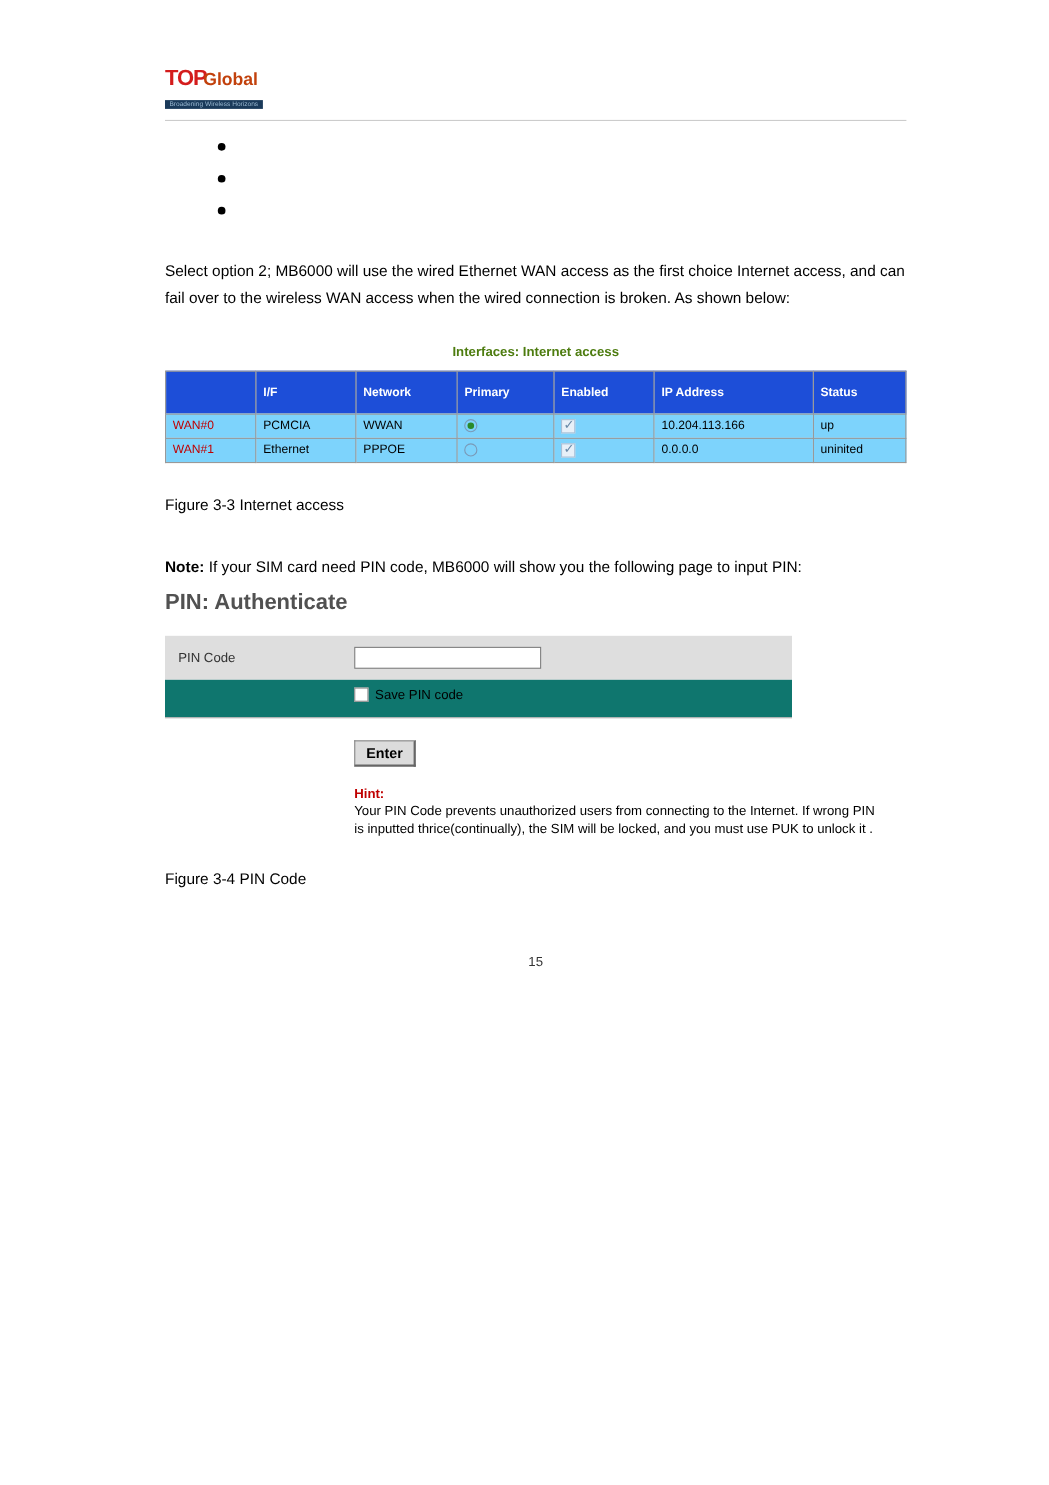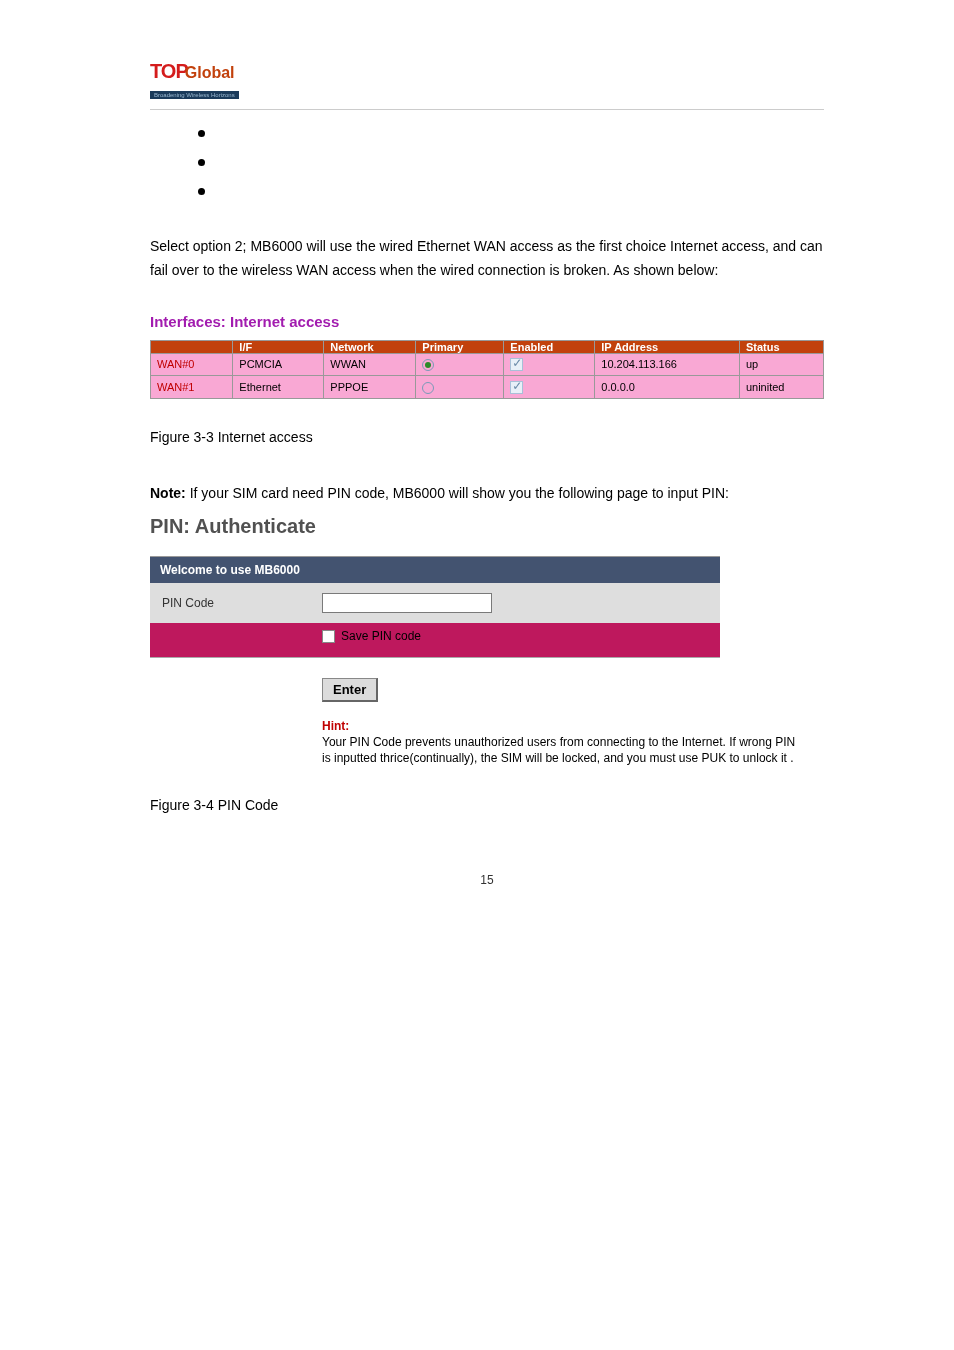--- a/index.html
+++ b/index.html
@@ -58,48 +58,49 @@
   .body-text {
     font-size: 14px;
     line-height: 1.7;
     margin: 0 0 30px 0;
   }
   .figure {
     margin: 0;
     text-align: left;
   }
   .fig-heading {
-    font-size: 15px;
-    font-weight: bold;
-    color: #a21caf;
+    font-size: 12px;
+    font-weight: bold;
+    color: #4d7c0f;
     margin-bottom: 10px;
+    text-align: center;
   }
   .fig-heading-2 {
     font-size: 20px;
     font-weight: bold;
     color: #515151;
     margin-bottom: 18px;
   }
   table.intf {
     width: 100%;
     border-collapse: collapse;
     font-size: 11px;
   }
   table.intf th {
-    background: #c2410c;
+    background: #1d4ed8;
     color: #fff;
     text-align: left;
-    padding: 0 6px;
+    padding: 13px 6px;
     border: 1px solid #999;
     font-weight: bold;
   }
   table.intf td {
     border: 1px solid #999;
     padding: 4px 6px;
-    background: #f9a8d4;
+    background: #7dd3fc;
     vertical-align: middle;
   }
   table.intf td.wan-link {
     color: #c00000;
   }
   .radio-shape {
     width: 12px;
     height: 12px;
     border: 1px solid #7a9ab8;
     border-radius: 50%;
@@ -176,21 +177,21 @@
   }
   .pin-input {
     width: 170px;
     height: 20px;
     border: 1px solid #7a7a7a;
     background: #fff;
     font-size: 12px;
     padding: 1px 3px;
   }
   .save-row td {
-    background: #be185d;
+    background: #0f766e;
     padding: 6px 12px 14px 12px;
   }
   .save-check {
     width: 13px;
     height: 13px;
     border: 1px solid #888;
     background: #fff;
     display: inline-block;
     vertical-align: middle;
     margin-right: 6px;
@@ -298,23 +299,20 @@
 
   <p class="note-text">
     <span class="bold">Note:</span><span> If your SIM card need PIN code, MB6000 will show you the following page to input PIN:</span>
   </p>
 
   <div class="figure">
     <div class="fig-heading-2">PIN: Authenticate</div>
 
     <table class="pin-table">
       <tbody>
-          <tr>
-        <td colspan="2" class="pin-header">Welcome to use MB6000</td>
-      </tr>
       <tr class="pin-row">
         <td class="label">PIN Code</td>
         <td>
           <input type="text" class="pin-input" value="" style="">
         </td>
       </tr>
       <tr class="save-row">
         <td></td>
         <td>
           <span class="save-check"></span><span>Save PIN code</span>

